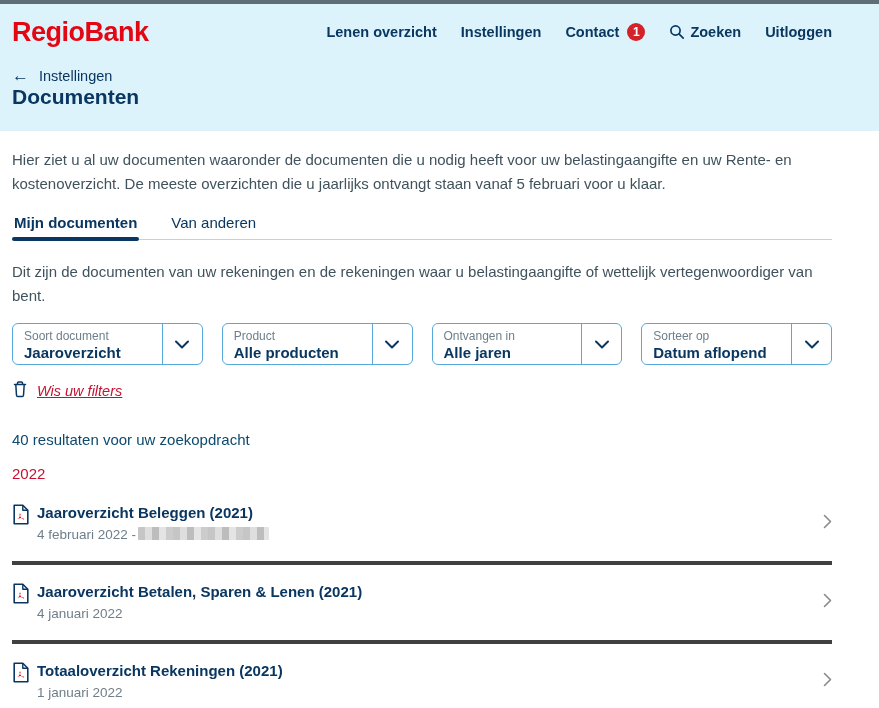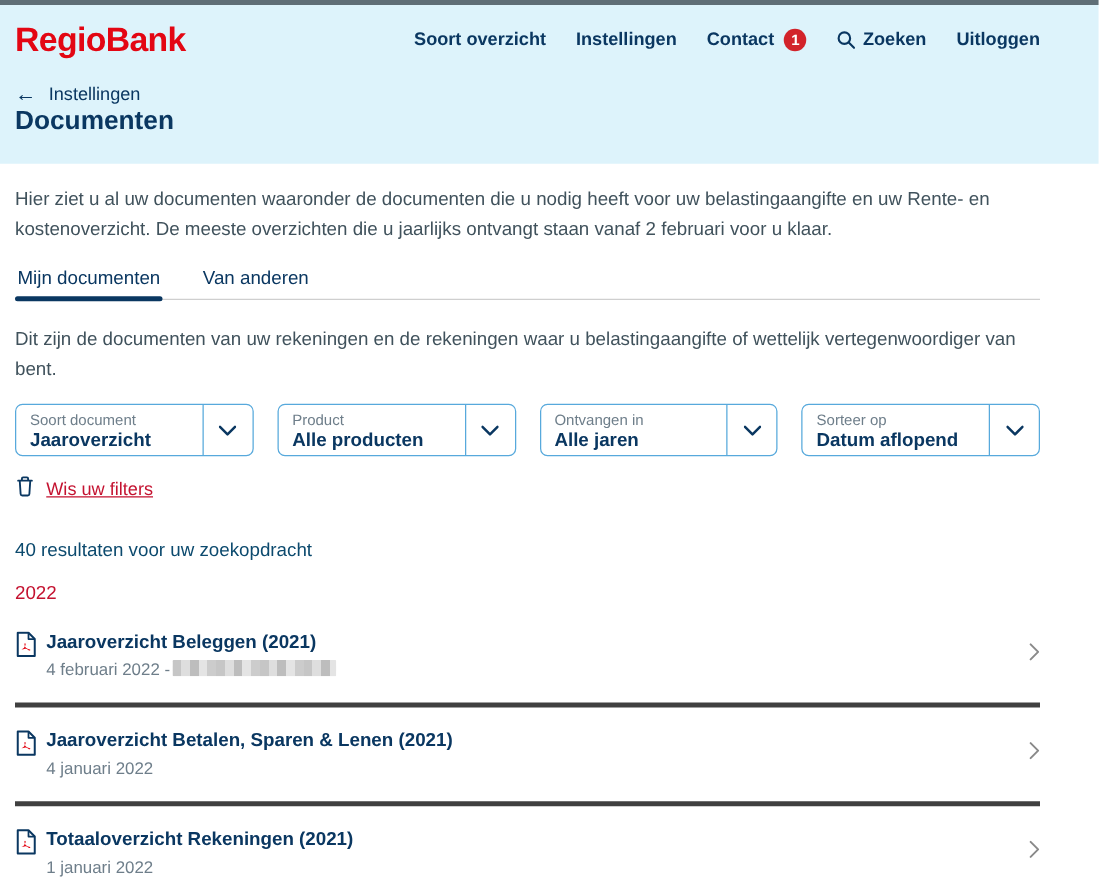--- a/index.html
+++ b/index.html
@@ -20,32 +20,32 @@
   .search-icon svg{display:block;}
   .breadcrumb{margin-top:20px;display:flex;align-items:center;gap:10px;font-size:14.5px;color:#0a3761;cursor:pointer;width:max-content;}
   .back-arrow{font-size:17px;line-height:14px;}
   .page-title{margin-top:1px;font-size:21px;font-weight:bold;color:#0a3761;}
   
   .main{padding:0 47px 0 12px;}
   .intro{margin:17px 0 0 0;font-size:15px;line-height:24px;color:#40525c;}
   
   .tabs{margin-top:18px;display:flex;gap:30px;border-bottom:1px solid #cfcfcf;}
   .tab{padding:0 2px 8px 2px;font-size:15px;color:#0a3761;cursor:pointer;position:relative;}
-  .tab.active{font-weight:normal;}
+  .tab.active{font-weight:bold;}
   .tab.active::after{content:"";position:absolute;left:0;right:0;bottom:-2px;height:4px;background:#0a3761;border-radius:2px;}
   .tab-desc{margin:20px 0 0 0;font-size:15px;line-height:24px;color:#40525c;}
   
   .filters{margin-top:15px;display:flex;gap:19px;}
   .filter{width:212px;height:42px;border:1px solid #57a9dc;border-radius:6px;display:flex;background:#fff;cursor:pointer;box-sizing:border-box;}
   .filter-text{flex:1;padding:5px 0 0 11px;overflow:hidden;}
   .filter-label{font-size:12px;color:#6e7e8a;line-height:14px;white-space:nowrap;}
   .filter-value{font-size:15px;font-weight:bold;color:#0a3761;line-height:19px;white-space:nowrap;}
   .filter-chevron{width:39px;border-left:1px solid #57a9dc;display:flex;align-items:center;justify-content:center;}
   
-  .clear-filters{margin-top:15px;display:flex;align-items:center;gap:9px;width:max-content;cursor:pointer;}
+  .clear-filters{margin-top:15px;display:flex;align-items:center;gap:9px;width:max-content;cursor:pointer;font-style:italic;}
   .clear-filters a{font-size:14.5px;color:#c41230;text-decoration:underline;}
   
   .results{margin-top:29px;font-size:15px;color:#0c4a6e;}
   .year{margin-top:17px;font-size:15px;color:#c41230;}
   
   .doc-list{margin-top:4px;}
   .doc-item{display:flex;align-items:flex-start;padding:17px 0 18px 0;border-bottom:4px solid #404040;cursor:pointer;}
   .doc-icon{flex:0 0 20px;margin-top:1px;}
   .doc-text{margin-left:5px;flex:1;}
   .doc-title{font-size:15px;font-weight:bold;color:#0a3761;line-height:19px;}
@@ -59,21 +59,21 @@
 </head>
 <body>
 
 <div class="top-border"></div>
 
 <div class="header">
   <div class="nav-row">
     <div class="logo">RegioBank</div>
     <div class="nav">
       <a class="nav-item">
-        <span>Soort overzicht</span>
+        <span>Lenen overzicht</span>
       </a>
       <a class="nav-item">
         <span>Instellingen</span>
       </a>
       <a class="nav-item">
         <span>Contact</span>
         <span class="badge">1</span>
       </a>
       <a class="nav-item">
         <span class="search-icon">
@@ -93,21 +93,21 @@
   <div class="breadcrumb">
     <span class="back-arrow">←</span>
     <span>Instellingen</span>
   </div>
 
   <div class="page-title">Documenten</div>
 </div>
 
 <div class="main">
 
-  <p class="intro">Hier ziet u al uw documenten waaronder de documenten die u nodig heeft voor uw belastingaangifte en uw Rente- en kostenoverzicht. De meeste overzichten die u jaarlijks ontvangt staan vanaf 2 februari voor u klaar.</p>
+  <p class="intro">Hier ziet u al uw documenten waaronder de documenten die u nodig heeft voor uw belastingaangifte en uw Rente- en kostenoverzicht. De meeste overzichten die u jaarlijks ontvangt staan vanaf 5 februari voor u klaar.</p>
 
   <div class="tabs">
     <div class="tab active">Mijn documenten</div>
     <div class="tab">Van anderen</div>
   </div>
 
   <p class="tab-desc">Dit zijn de documenten van uw rekeningen en de rekeningen waar u belastingaangifte of wettelijk vertegenwoordiger van bent.</p>
 
   <div class="filters">
     <div class="filter">

